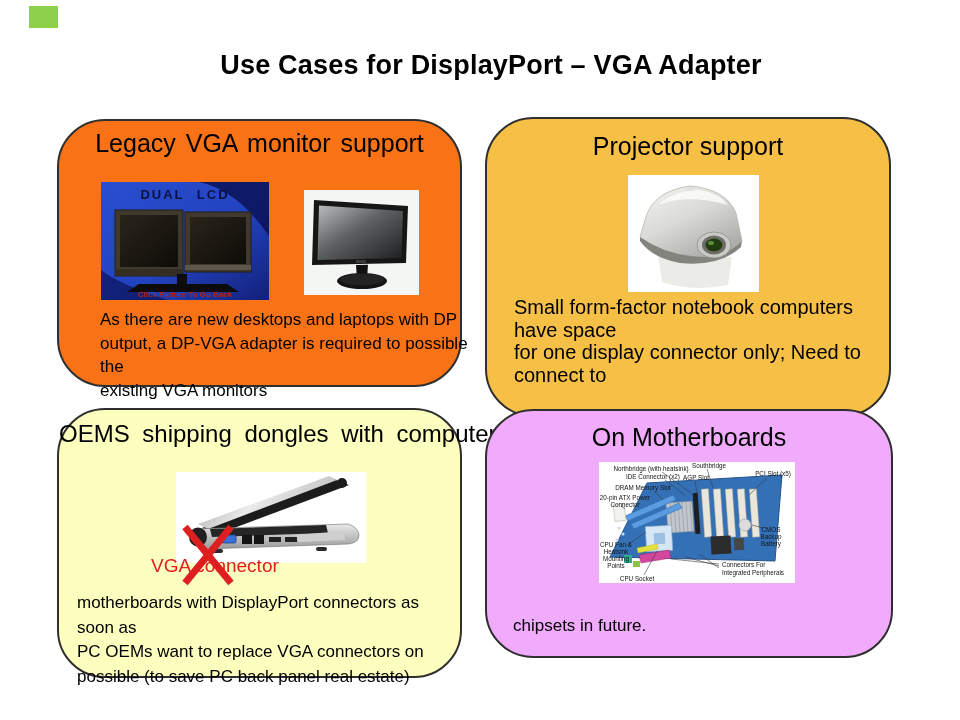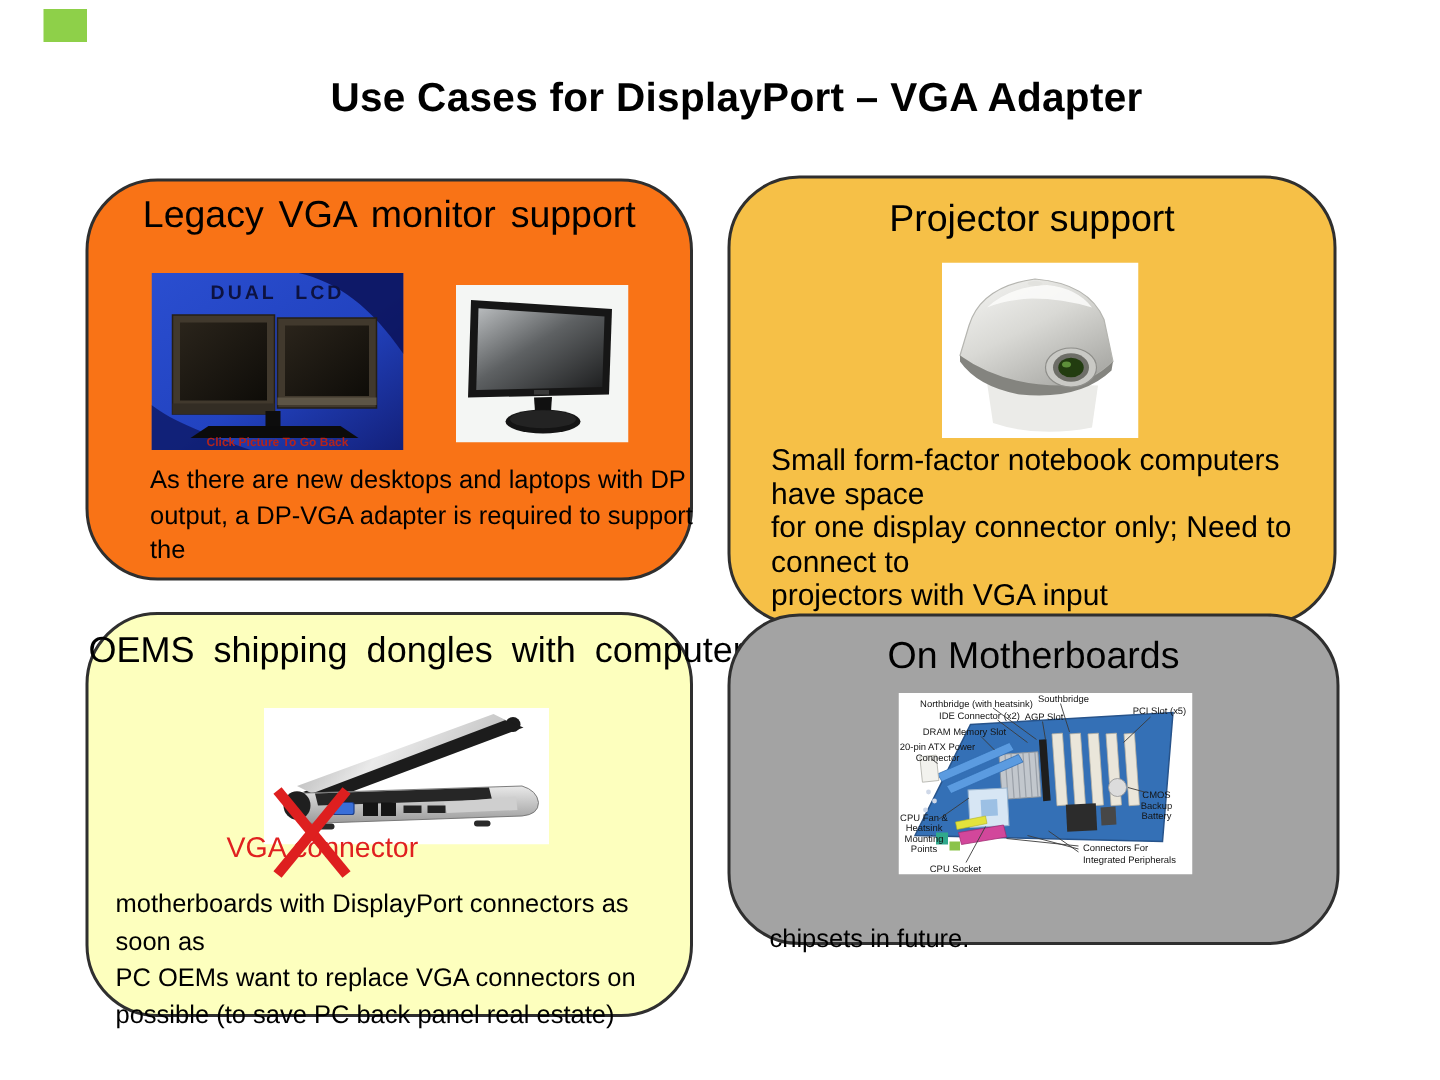--- a/index.html
+++ b/index.html
@@ -12,21 +12,21 @@
     position:absolute; left:11px; top:50px; width:100%; margin:0;
     text-align:center; font-size:27px; font-weight:bold; letter-spacing:0.2px;
   }
   .box {
     position:absolute; box-sizing:border-box;
     border:2px solid #2f2f2f; border-radius:48px;
   }
   .box-legacy      { left:57px;  top:119px; width:405px; height:268px; background:#f97316; }
   .box-projector   { left:485px; top:117px; width:406px; height:300px; background:#f6c047; }
   .box-oems        { left:57px;  top:408px; width:405px; height:270px; background:#fdffbe; }
-  .box-motherboard { left:485px; top:409px; width:408px; height:221px; background:#a3a3a3;padding-left:36px; }
+  .box-motherboard { left:485px; top:409px; width:408px; height:249px; background:#f0abfc;padding-left:36px; }
   .box-title {
     position:absolute; left:0; width:100%; text-align:center;
     font-size:25px; color:#000; white-space:nowrap;
   }
   .box-legacy .box-title      { top:8px;  word-spacing:3px; }
   .box-projector .box-title   { top:13px; }
   .box-oems .box-title        { top:10px; font-size:24px; word-spacing:6px; }
   .box-motherboard .box-title { top:12px; }
   .box-body { position:absolute; font-size:17px; line-height:23px; }
   .body-legacy      { left:21px; top:187px; width:375px; line-height:23.5px;margin-left:20px; }
@@ -56,21 +56,22 @@
 <div class="stage">
 
   <div class="corner-mark"></div>
 
   <h1 class="slide-title">Use Cases for DisplayPort – VGA Adapter</h1>
 
   <section class="box box-legacy">
     <div class="box-title">Legacy VGA monitor support</div>
     <div class="box-body body-legacy">
       <div>As there are new desktops and laptops with DP</div>
-      <div>output, a DP-VGA adapter is required to support the</div>
+      <div>output, a DP-VGA adapter is required to possible the</div>
+      <div>existing VGA monitors</div>
     </div>
   </section>
 
   <div class="img img-dual-lcd">
     <svg viewBox="0 0 168 118">
       <defs>
         <linearGradient id="dlBg" x1="0" y1="0" x2="1" y2="1">
           <stop offset="0" stop-color="#2a4ed0"></stop>
             <stop offset="0.55" stop-color="#2243c0"></stop>
             <stop offset="1" stop-color="#13207a"></stop>
@@ -113,21 +114,20 @@
       <ellipse cx="58" cy="91" rx="25" ry="8" fill="#141414"></ellipse>
       <ellipse cx="58" cy="89.5" rx="22" ry="6" fill="#232323"></ellipse>
     </svg>
   </div>
 
   <section class="box box-projector">
     <div class="box-title">Projector support</div>
     <div class="box-body body-projector">
       <div>Small form-factor notebook computers have space</div>
       <div>for one display connector only; Need to connect to</div>
-      <div>projectors with VGA input</div>
     </div>
   </section>
 
   <div class="img img-projector">
     <svg viewBox="0 0 131 117">
       <defs>
         <linearGradient id="pjBody" x1="0" y1="0" x2="0.7" y2="1">
           <stop offset="0" stop-color="#f6f6f4"></stop>
             <stop offset="0.5" stop-color="#d9d9d5"></stop>
             <stop offset="1" stop-color="#a9a9a5"></stop>

